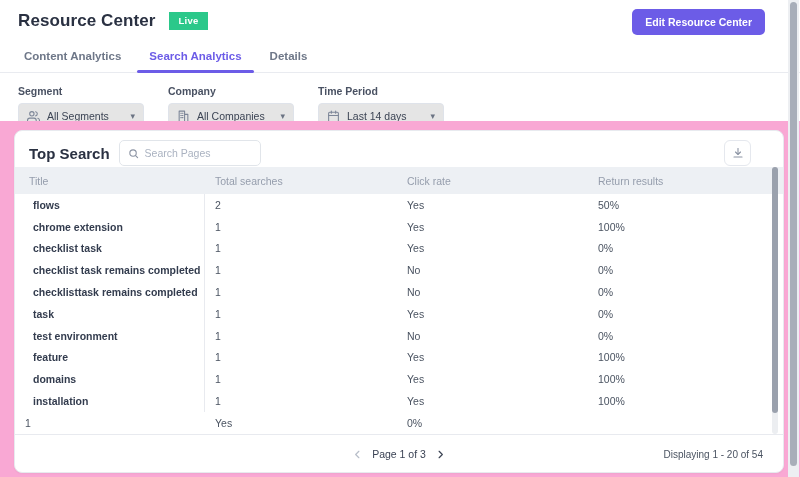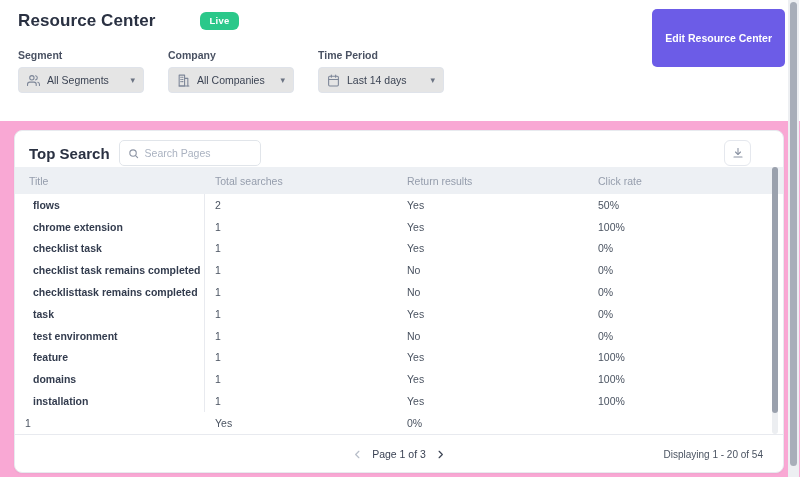--- a/index.html
+++ b/index.html
@@ -1,26 +1,26 @@
 <!DOCTYPE html>
 <html><head>
 <meta charset="utf-8">
 <style>
   * { margin:0; padding:0; box-sizing:border-box; }
   html,body { width:800px; height:477px; overflow:hidden; }
   body { font-family:"Liberation Sans", sans-serif; background:#ffffff; color:#3a4254; }
   .page { position:relative; width:800px; height:477px; background:#ffffff; }
 
   
-  .app-header { display:flex; align-items:center; padding:11px 18px 6px 18px;gap:31px; }
+  .app-header { display:flex; align-items:center; padding:11px 18px 6px 18px; }
   .page-title { font-size:17px; font-weight:700; color:#2a3142; letter-spacing:.1px; }
   .live-badge { margin-left:13px; background:#2bc88a; color:#ffffff; font-size:9.5px; font-weight:700;
-    padding:3px 10px 4px; border-radius:6px; letter-spacing:.2px; }
-  .edit-btn { position:absolute; top:9px; right:15px; background:#6c5ce7; color:#ffffff; border:none;
-    font-family:inherit; font-size:10.5px; font-weight:600; padding:23px 13px; border-radius:5px; cursor:pointer; }
+    padding:3px 10px 4px; border-radius:0; letter-spacing:.2px; }
+  .edit-btn { position:absolute; top:9px; right:35px; background:#6c5ce7; color:#ffffff; border:none;
+    font-family:inherit; font-size:10.5px; font-weight:600; padding:7px 13px; border-radius:5px; cursor:pointer; }
 
   
   .tabs { display:flex; padding:0 10px; border-bottom:1px solid #e9ebf0; margin-top:4px; }
   .tab { padding:9px 14px 10px; font-size:11.5px; font-weight:600; color:#6e7788; cursor:pointer; position:relative; }
   .tab.active { color:#6c5ce7; }
   .tab.active::after { content:""; position:absolute; left:2px; right:2px; bottom:-1px; height:3px;
     background:#6c5ce7; border-radius:2px; }
 
   
   .filters { display:flex; gap:24px; padding:12px 18px 10px; background:#ffffff; }
@@ -78,20 +78,25 @@
 <body>
 
 <div class="page">
 
   <div class="app-header">
     <span class="page-title">Resource Center</span>
     <span class="live-badge">Live</span>
   </div>
   <button class="edit-btn">Edit Resource Center</button>
 
+  <div class="tabs">
+    <div class="tab">Content Analytics</div>
+    <div class="tab active">Search Analytics</div>
+    <div class="tab">Details</div>
+  </div>
 
   <div class="filters">
     <div>
       <div class="filter-label">Segment</div>
       <div class="dropdown">
         <span class="dd-icon">
           <svg width="13" height="13" viewBox="0 0 24 24" fill="none" stroke="currentColor" stroke-width="2" stroke-linecap="round" stroke-linejoin="round">
               <path d="M17 21v-2a4 4 0 0 0-4-4H5a4 4 0 0 0-4 4v2"></path>
               <circle cx="9" cy="7" r="4"></circle>
               <path d="M23 21v-2a4 4 0 0 0-3-3.87"></path>
@@ -153,22 +158,22 @@
               <path d="M12 3v11"></path>
               <path d="M7 10l5 5 5-5"></path>
               <path d="M4 20h16"></path>
             </svg>
         </span>
       </div>
 
       <div class="thead">
         <div class="th">Title</div>
         <div class="th">Total searches</div>
+        <div class="th">Click rate</div>
         <div class="th">Return results</div>
-        <div class="th">Click rate</div>
       </div>
       <div class="tbody table-bottom-line">
           <div class="trow">
     <div class="td title-cell">flows</div>
     <div class="td">2</div>
     <div class="td">Yes</div>
     <div class="td">50%</div>
   </div>
           <div class="trow">
     <div class="td title-cell">chrome extension</div>

